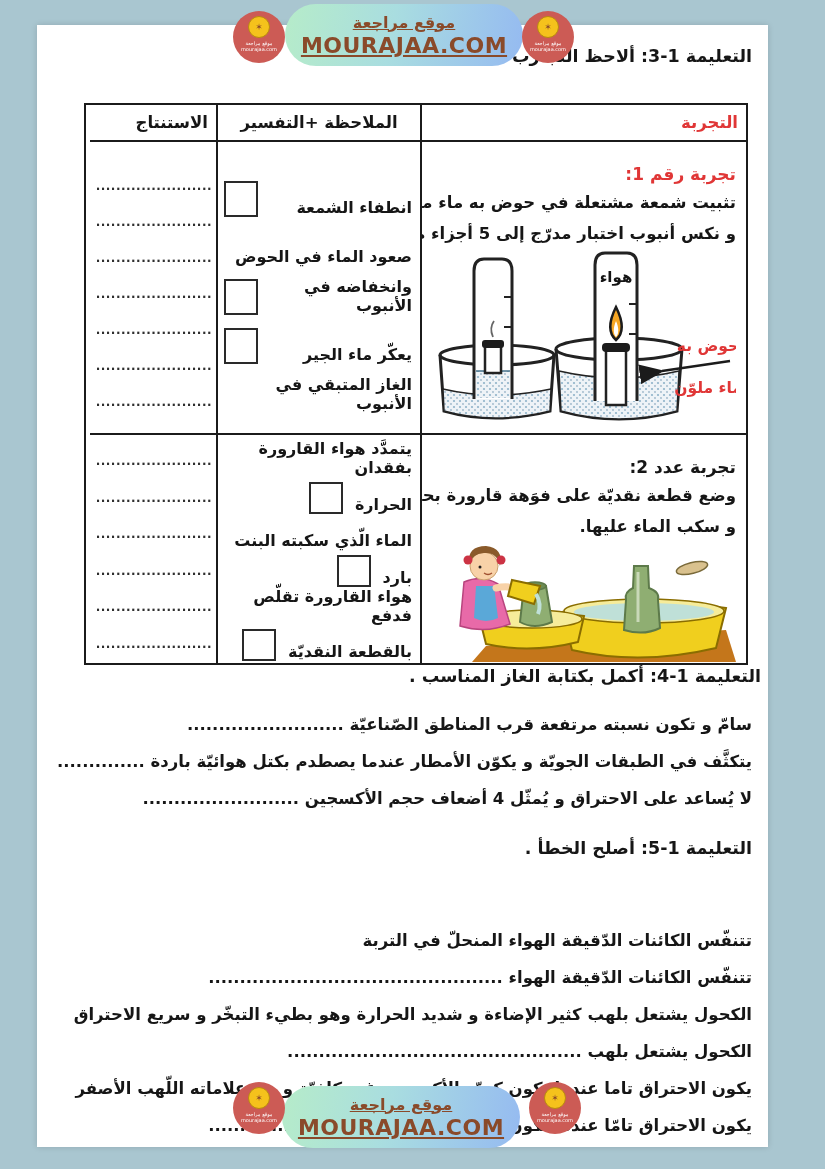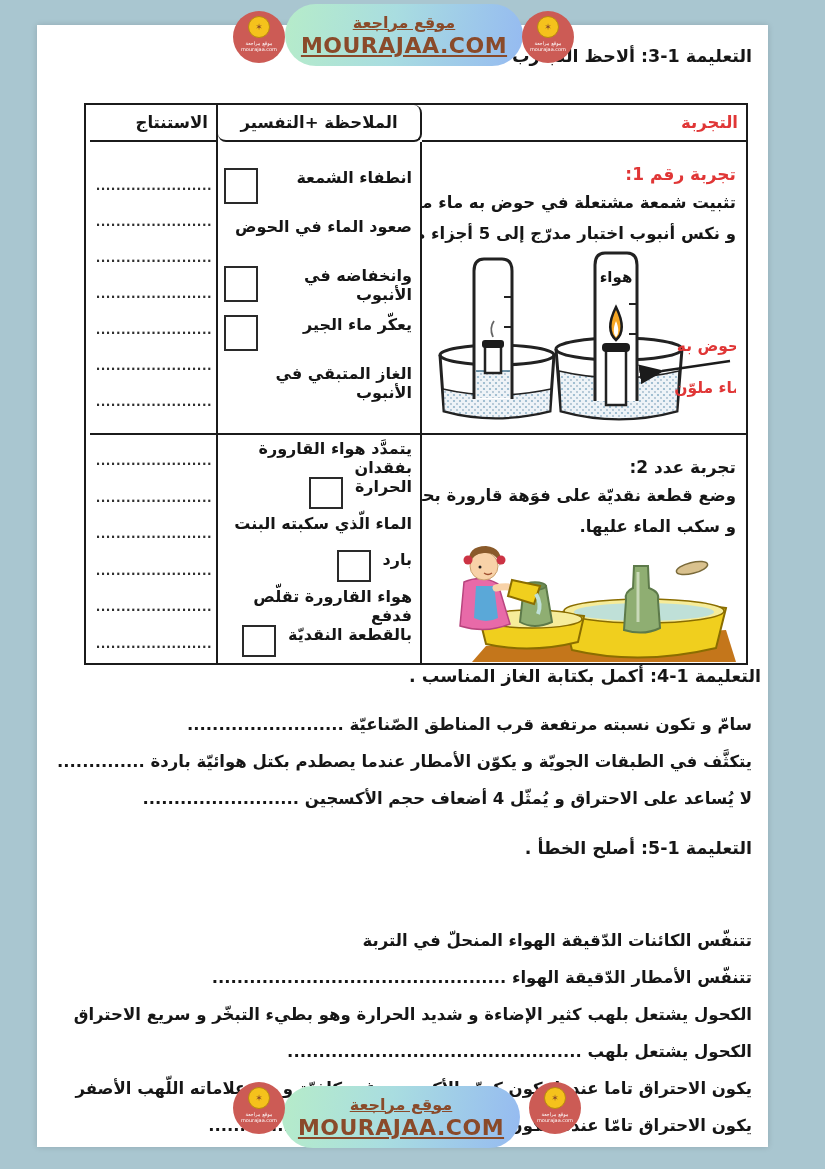--- a/index.html
+++ b/index.html
@@ -34,21 +34,21 @@
   .cell{box-sizing:border-box;overflow:hidden;}
   .bR{border-right:2px solid #1b1b1b;}
   .hb{border-bottom:2.5px solid #1b1b1b;}
   .rb{border-bottom:2px solid #1b1b1b;}
   .hcell{display:flex;align-items:center;font-size:16.5px;font-weight:bold;padding:0 8px;}
   .red{color:#e03636;}
   .expcell{padding:19px 10px 0;}
   .exp-title{font-size:17px;font-weight:bold;line-height:26px;}
   .exp-line{font-size:16.5px;font-weight:bold;line-height:31px;white-space:nowrap;}
   .obscell{padding:4px 8px 0 6px;font-size:16px;font-weight:bold;}
-  .obsrow{display:flex;align-items:flex-start;gap:12px;}
+  .obsrow{display:flex;align-items:flex-end;gap:12px;}
   .spread{justify-content:space-between;}
   .o1 .obsrow{min-height:49px;}
   .o2 .obsrow{min-height:36.5px;}
   .o1{padding-top:26px;}
   .box{width:34px;height:36px;border:2px solid #2a2a2a;background:#fff;flex:none;box-sizing:border-box;}
   .o2 .box{height:32px;}
   .ccell{display:flex;flex-direction:column;align-items:center;}
   .dots{font-size:12px;letter-spacing:.5px;color:#2e2e2e;white-space:nowrap;overflow:hidden;
         width:118px;text-align:center;font-weight:bold;}
   .c1 .dots{line-height:36px;} .c1{padding-top:26px;}
@@ -79,21 +79,21 @@
       </div>
     <div class="t1">موقع مراجعة</div>
     <div class="t2">mourajaa.com</div>
   </div>
 
   <div class="abs ar ttl" style="right:73px;top:46px;">التعليمة 1-3: ألاحظ التجارب التالية</div>
 
   <div class="abs tbl">
 
     <div class="cell hcell hb ar red">التجربة</div>
-    <div class="cell hcell hb bR ar" style="justify-content:center;border-radius:8px;">الملاحظة +التفسير</div>
+    <div class="cell hcell hb bR ar" style="justify-content:center;">الملاحظة +التفسير</div>
     <div class="cell hcell hb bR ar">الاستنتاج</div>
 
     <div class="cell rb expcell ar">
       <div class="exp-title red">تجربة رقم 1:</div>
       <div class="exp-line">تثبيت شمعة مشتعلة في حوض به ماء ملوّن</div>
       <div class="exp-line">و نكس أنبوب اختبار مدرّج إلى 5 أجزاء متقايسة .</div>
 
       <svg width="302" height="180" viewBox="0 0 302 180">
         <defs>
           <pattern id="stip" width="6" height="6" patternUnits="userSpaceOnUse">
@@ -245,21 +245,21 @@
   <div class="abs ar ttl" style="right:64px;top:666px;">التعليمة 1-4: أكمل بكتابة الغاز المناسب .</div>
   <div class="abs ar lines" style="right:73px;top:706px;">
     <div class="ln">سامّ و تكون نسبته مرتفعة قرب المناطق الصّناعيّة .........................</div>
     <div class="ln">يتكثَّف في الطبقات الجويّة و يكوّن الأمطار عندما يصطدم بكتل هوائيّة باردة ..............</div>
     <div class="ln">لا يُساعد على الاحتراق و يُمثّل 4 أضعاف حجم الأكسجين .........................</div>
   </div>
 
   <div class="abs ar ttl" style="right:73px;top:838px;margin-left:20px;">التعليمة 1-5: أصلح الخطأ .</div>
   <div class="abs ar lines" style="right:73px;top:922px;">
     <div class="ln">تتنفّس الكائنات الدّقيقة الهواء المنحلّ في التربة</div>
-    <div class="ln">تتنفّس الأمطار الدّقيقة الهواء ...............................................</div>
+    <div class="ln">تتنفّس الكائنات الدّقيقة الهواء ...............................................</div>
     <div class="ln">الكحول يشتعل بلهب كثير الإضاءة و شديد الحرارة وهو بطيء التبخّر و سريع الاحتراق</div>
     <div class="ln">الكحول يشتعل بلهب ...............................................</div>
     <div class="ln">يكون الاحتراق تاما عندما تكون كميّة الأكسجين غير كافيّة و من علاماته اللّهب الأصفر</div>
     <div class="ln">يكون الاحتراق تامّا عندما تكون ...............................................</div>
   </div>
 
   <div class="abs logo" style="left:233px;top:1082px;">
     <div class="sun">
         <span>✶</span>
       </div>

